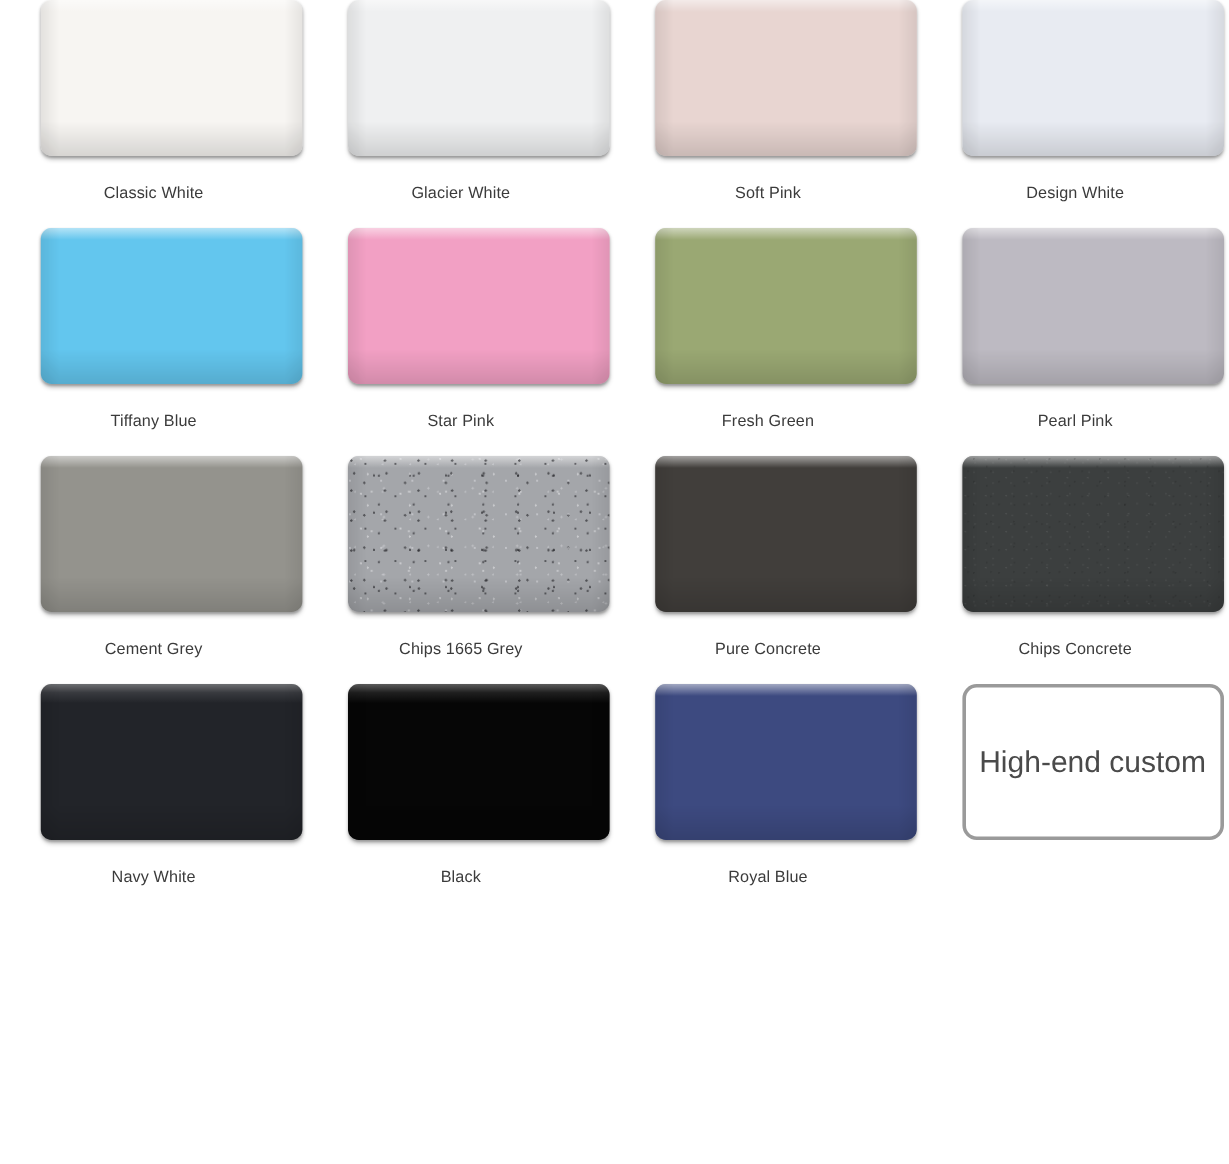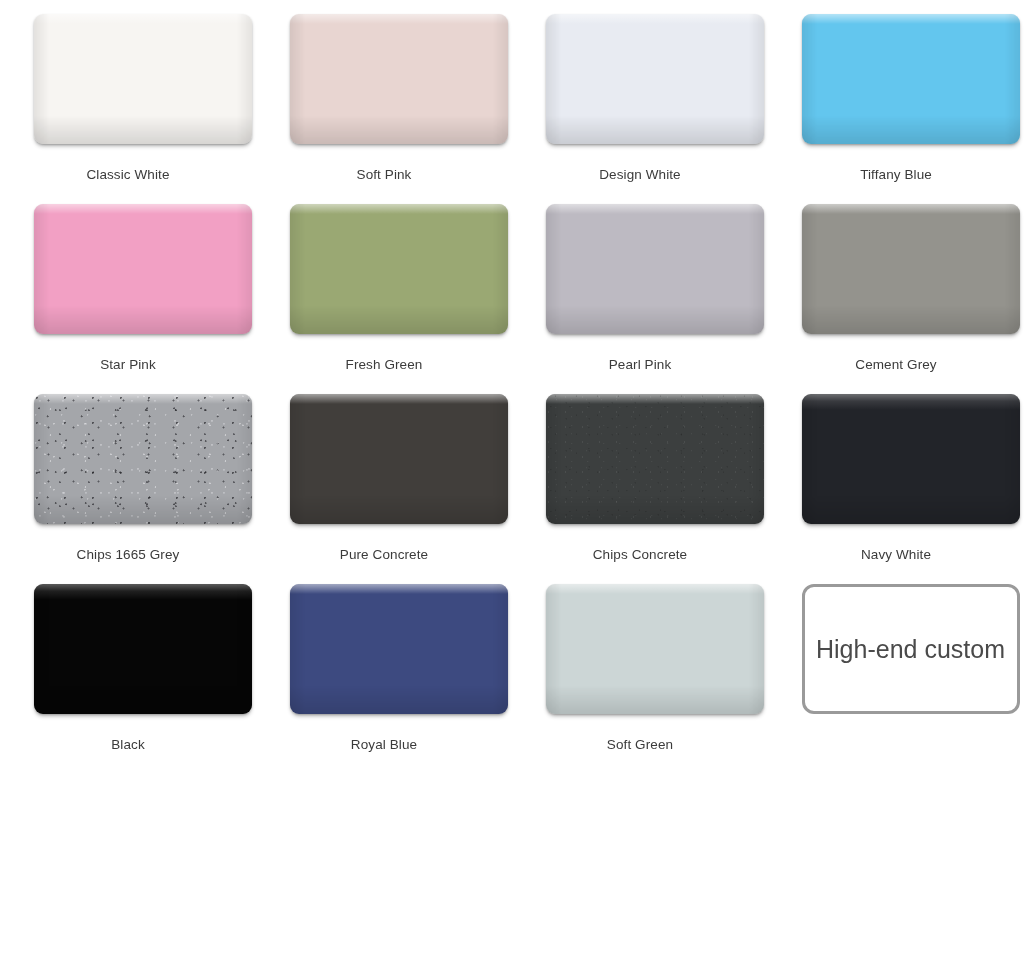--- a/index.html
+++ b/index.html
@@ -14,21 +14,20 @@
     font-family: "Liberation Sans", sans-serif;
     overflow: hidden;
   }
 
   #grid {
     display: grid;
     grid-template-columns: repeat(4, 256px);
     grid-template-rows: repeat(5, 190px);
     width: 812px;
     height: 950px;
-    padding-top: 14px;
     box-sizing: border-box;
   }
 
   .cell {
     position: relative;
     display: flex;
     flex-direction: column;
     align-items: center;
   }
 
@@ -177,20 +176,26 @@
 
 <div id="grid">
     <div class="cell">
       <div class="swatch-wrap">
         <div class="swatch" title="Classic White" style="background: rgb(247, 245, 242);"></div>
       </div>
       <div class="label">Classic White</div>
     </div>
     <div class="cell">
       <div class="swatch-wrap">
+        <div class="swatch" title="Glacier White" style="background: rgb(239, 240, 241);"></div>
+      </div>
+      <div class="label">Glacier White</div>
+    </div>
+    <div class="cell">
+      <div class="swatch-wrap">
         <div class="swatch" title="Soft Pink" style="background: rgb(232, 213, 209);"></div>
       </div>
       <div class="label">Soft Pink</div>
     </div>
     <div class="cell">
       <div class="swatch-wrap">
         <div class="swatch" title="Design White" style="background: rgb(232, 235, 242);"></div>
       </div>
       <div class="label">Design White</div>
     </div>
@@ -256,26 +261,20 @@
       <div class="swatch-wrap">
         <div class="swatch gloss" title="Black" style="background: rgb(6, 6, 6);"></div>
       </div>
       <div class="label">Black</div>
     </div>
     <div class="cell">
       <div class="swatch-wrap">
         <div class="swatch" title="Royal Blue" style="background: rgb(61, 74, 128);"></div>
       </div>
       <div class="label">Royal Blue</div>
-    </div>
-    <div class="cell">
-      <div class="swatch-wrap">
-        <div class="swatch" title="Soft Green" style="background: rgb(204, 214, 214);"></div>
-      </div>
-      <div class="label">Soft Green</div>
     </div>
     <div class="cell">
       <div class="swatch-wrap">
         <div class="swatch outline" title="" style="background: rgb(255, 255, 255); border-color: rgb(154, 154, 154);">
           <div class="outline-text">High-end
 custom</div>
         </div>
       </div>
     </div>
   </div>

